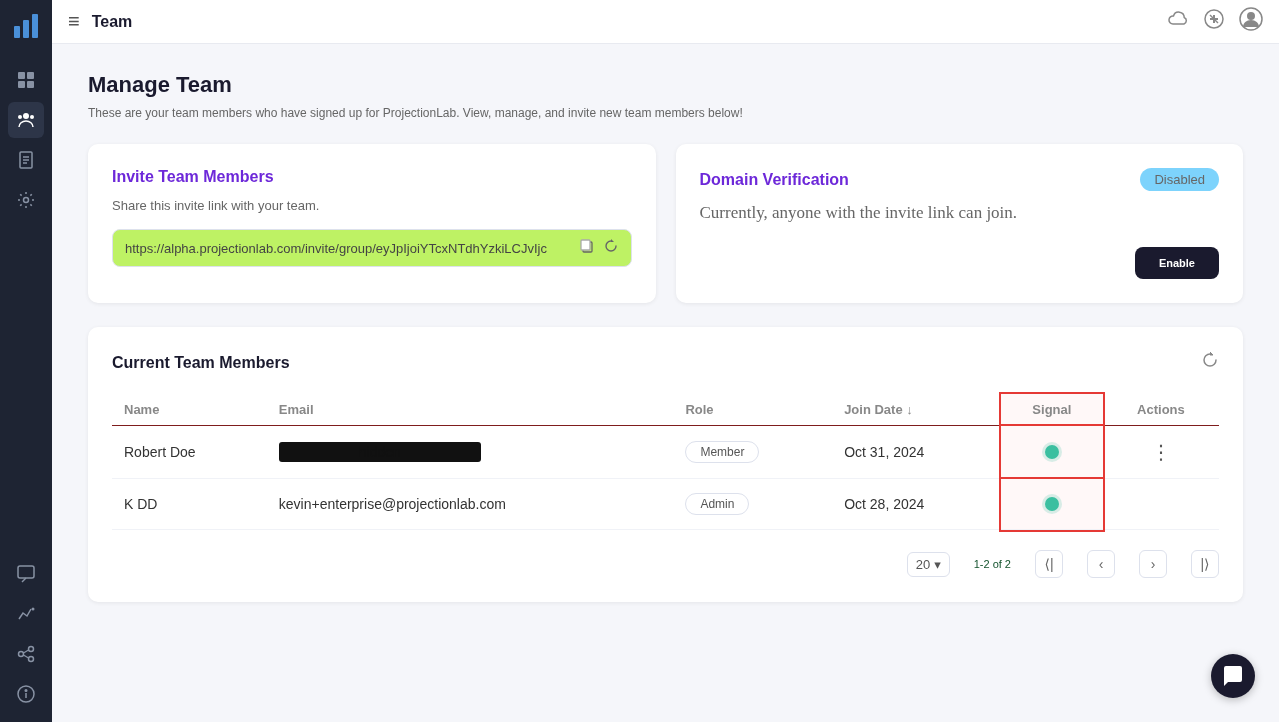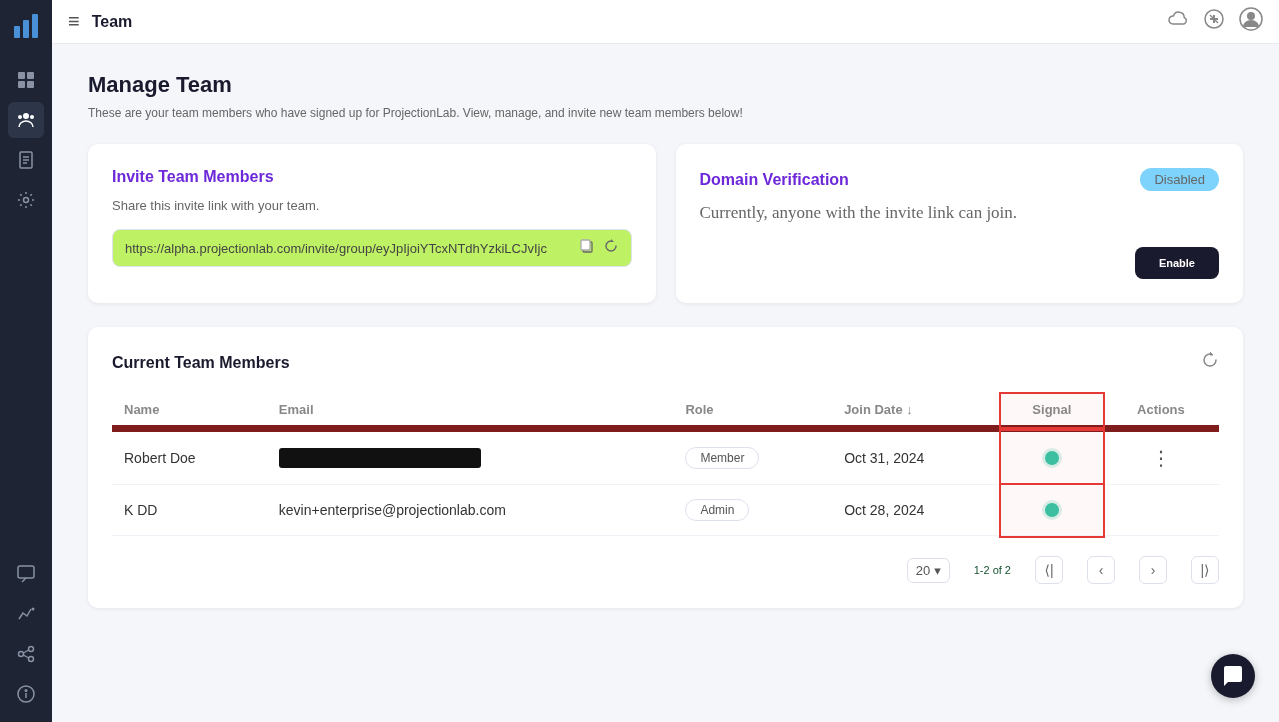--- a/index.html
+++ b/index.html
@@ -161,21 +161,21 @@
     .refresh-icon { color: #888; cursor: pointer; font-size: 18px; }
 
     
     .table { width: 100%; border-collapse: collapse; }
     .table th {
       text-align: left;
       font-size: 13px;
       font-weight: 600;
       color: #888;
       padding: 8px 12px;
-      border-bottom: 7px solid #7f1d1d;
+      border-bottom: 1px solid #7f1d1d;
     }
     .table td {
       padding: 14px 12px;
       font-size: 14px;
       color: #333;
       border-bottom: 1px solid #f0f2f7;
     }
 
     .role-badge {
       display: inline-block;

